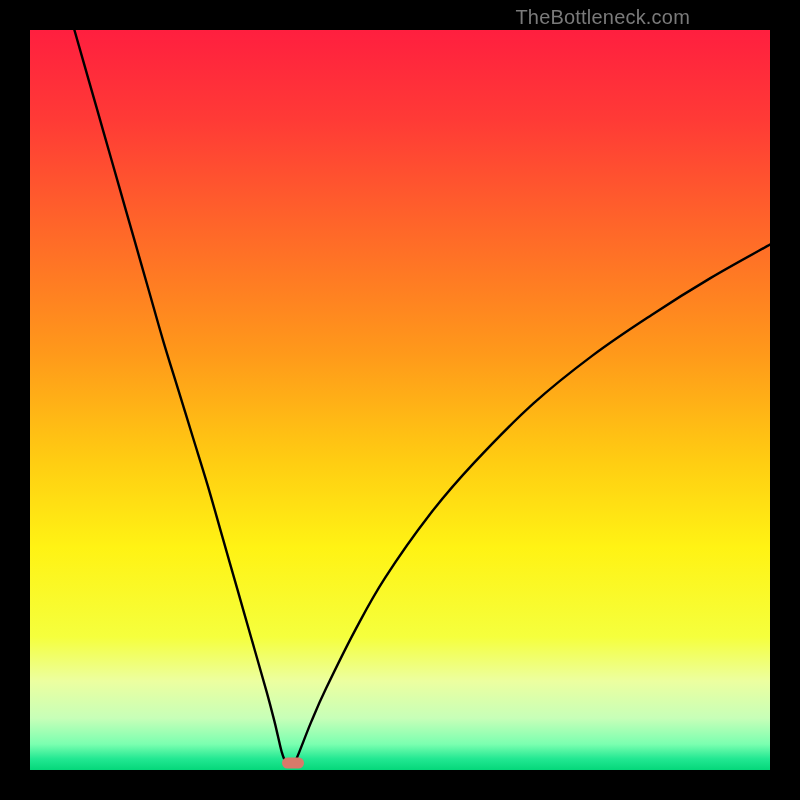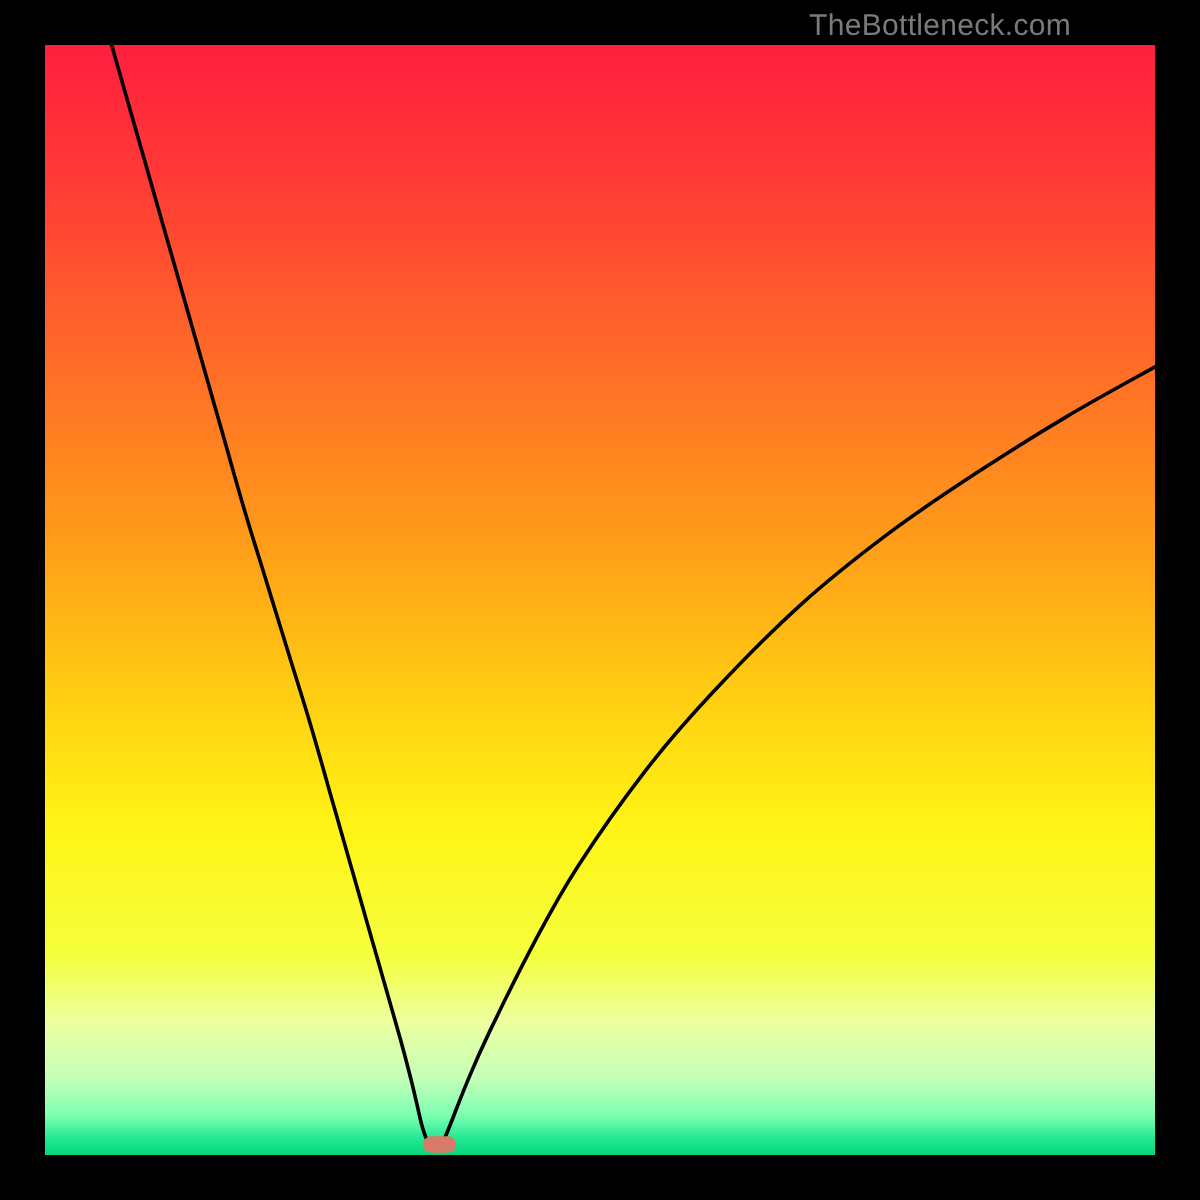--- a/index.html
+++ b/index.html
@@ -9,21 +9,20 @@
     height: 800px;
     background: #000;
     overflow: hidden;
     font-family: Arial, Helvetica, sans-serif;
   }
   .stage {
     position: relative;
     width: 704px;
     height: 800px;
     background: #000;
-    padding-left: 24px;
   }
   .plot-area {
     position: absolute;
     left: 30px;
     top: 30px;
     width: 740px;
     height: 740px;
     overflow: hidden;
   }
   .gradient {

